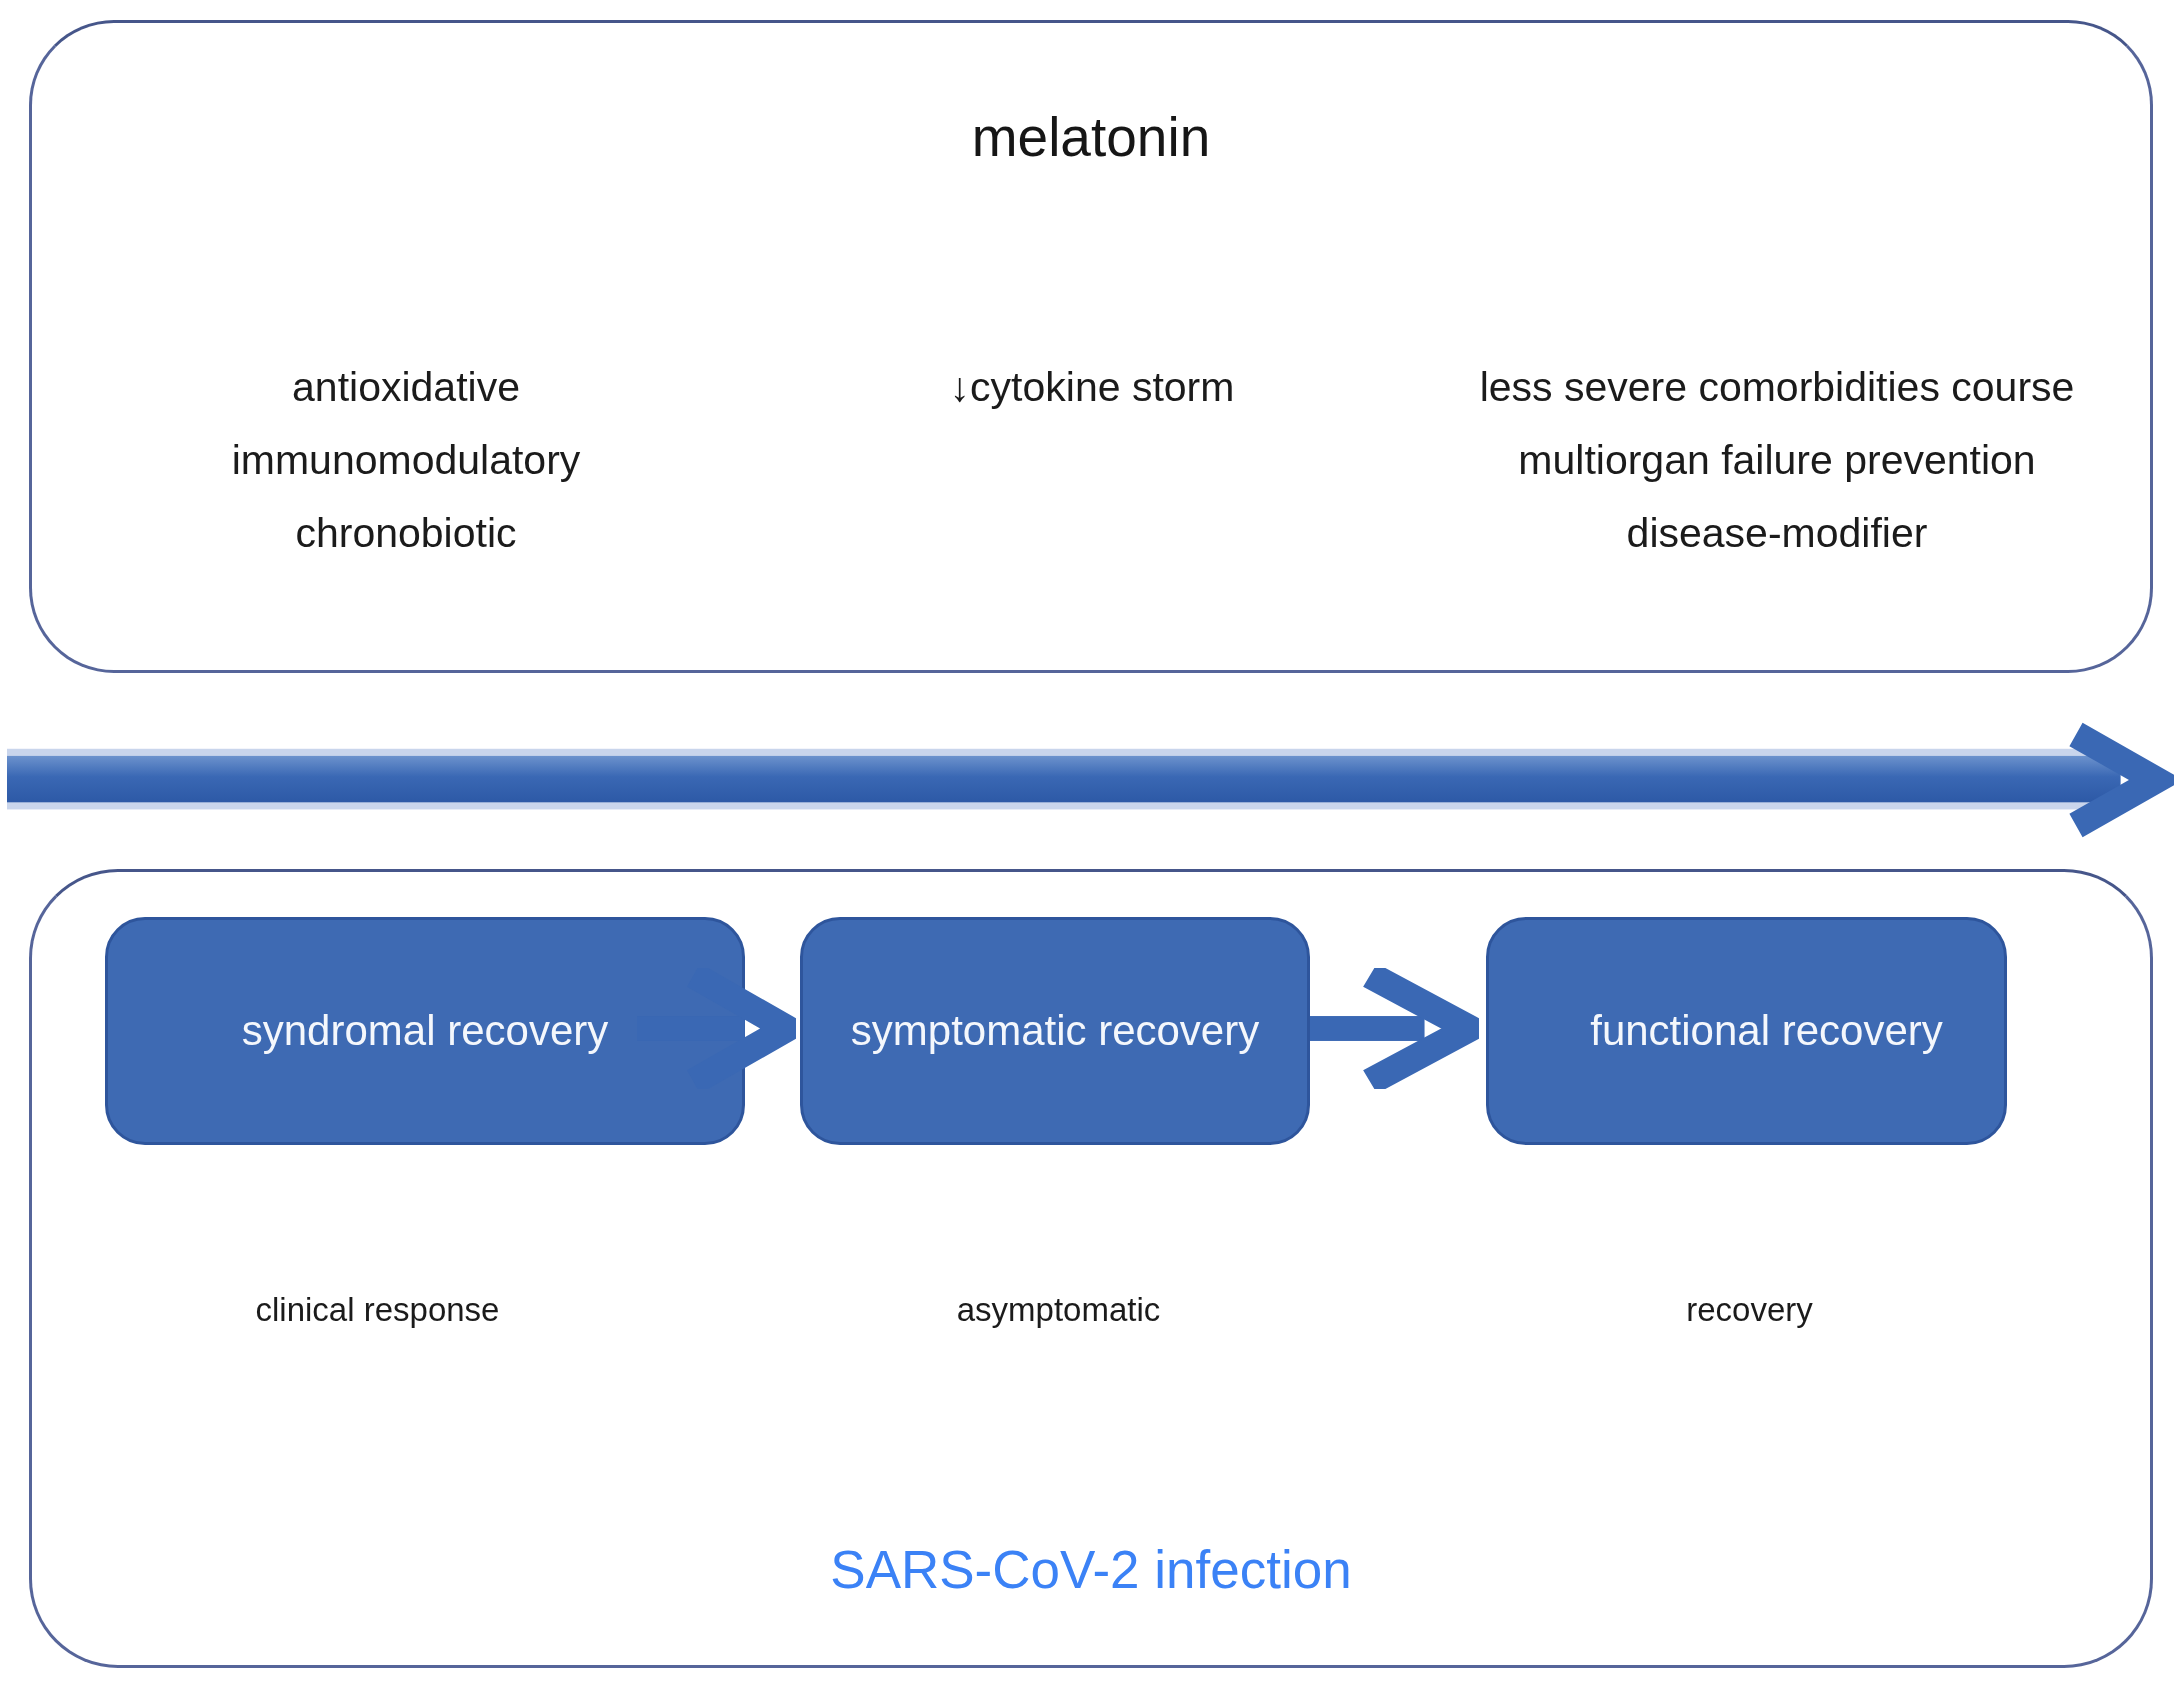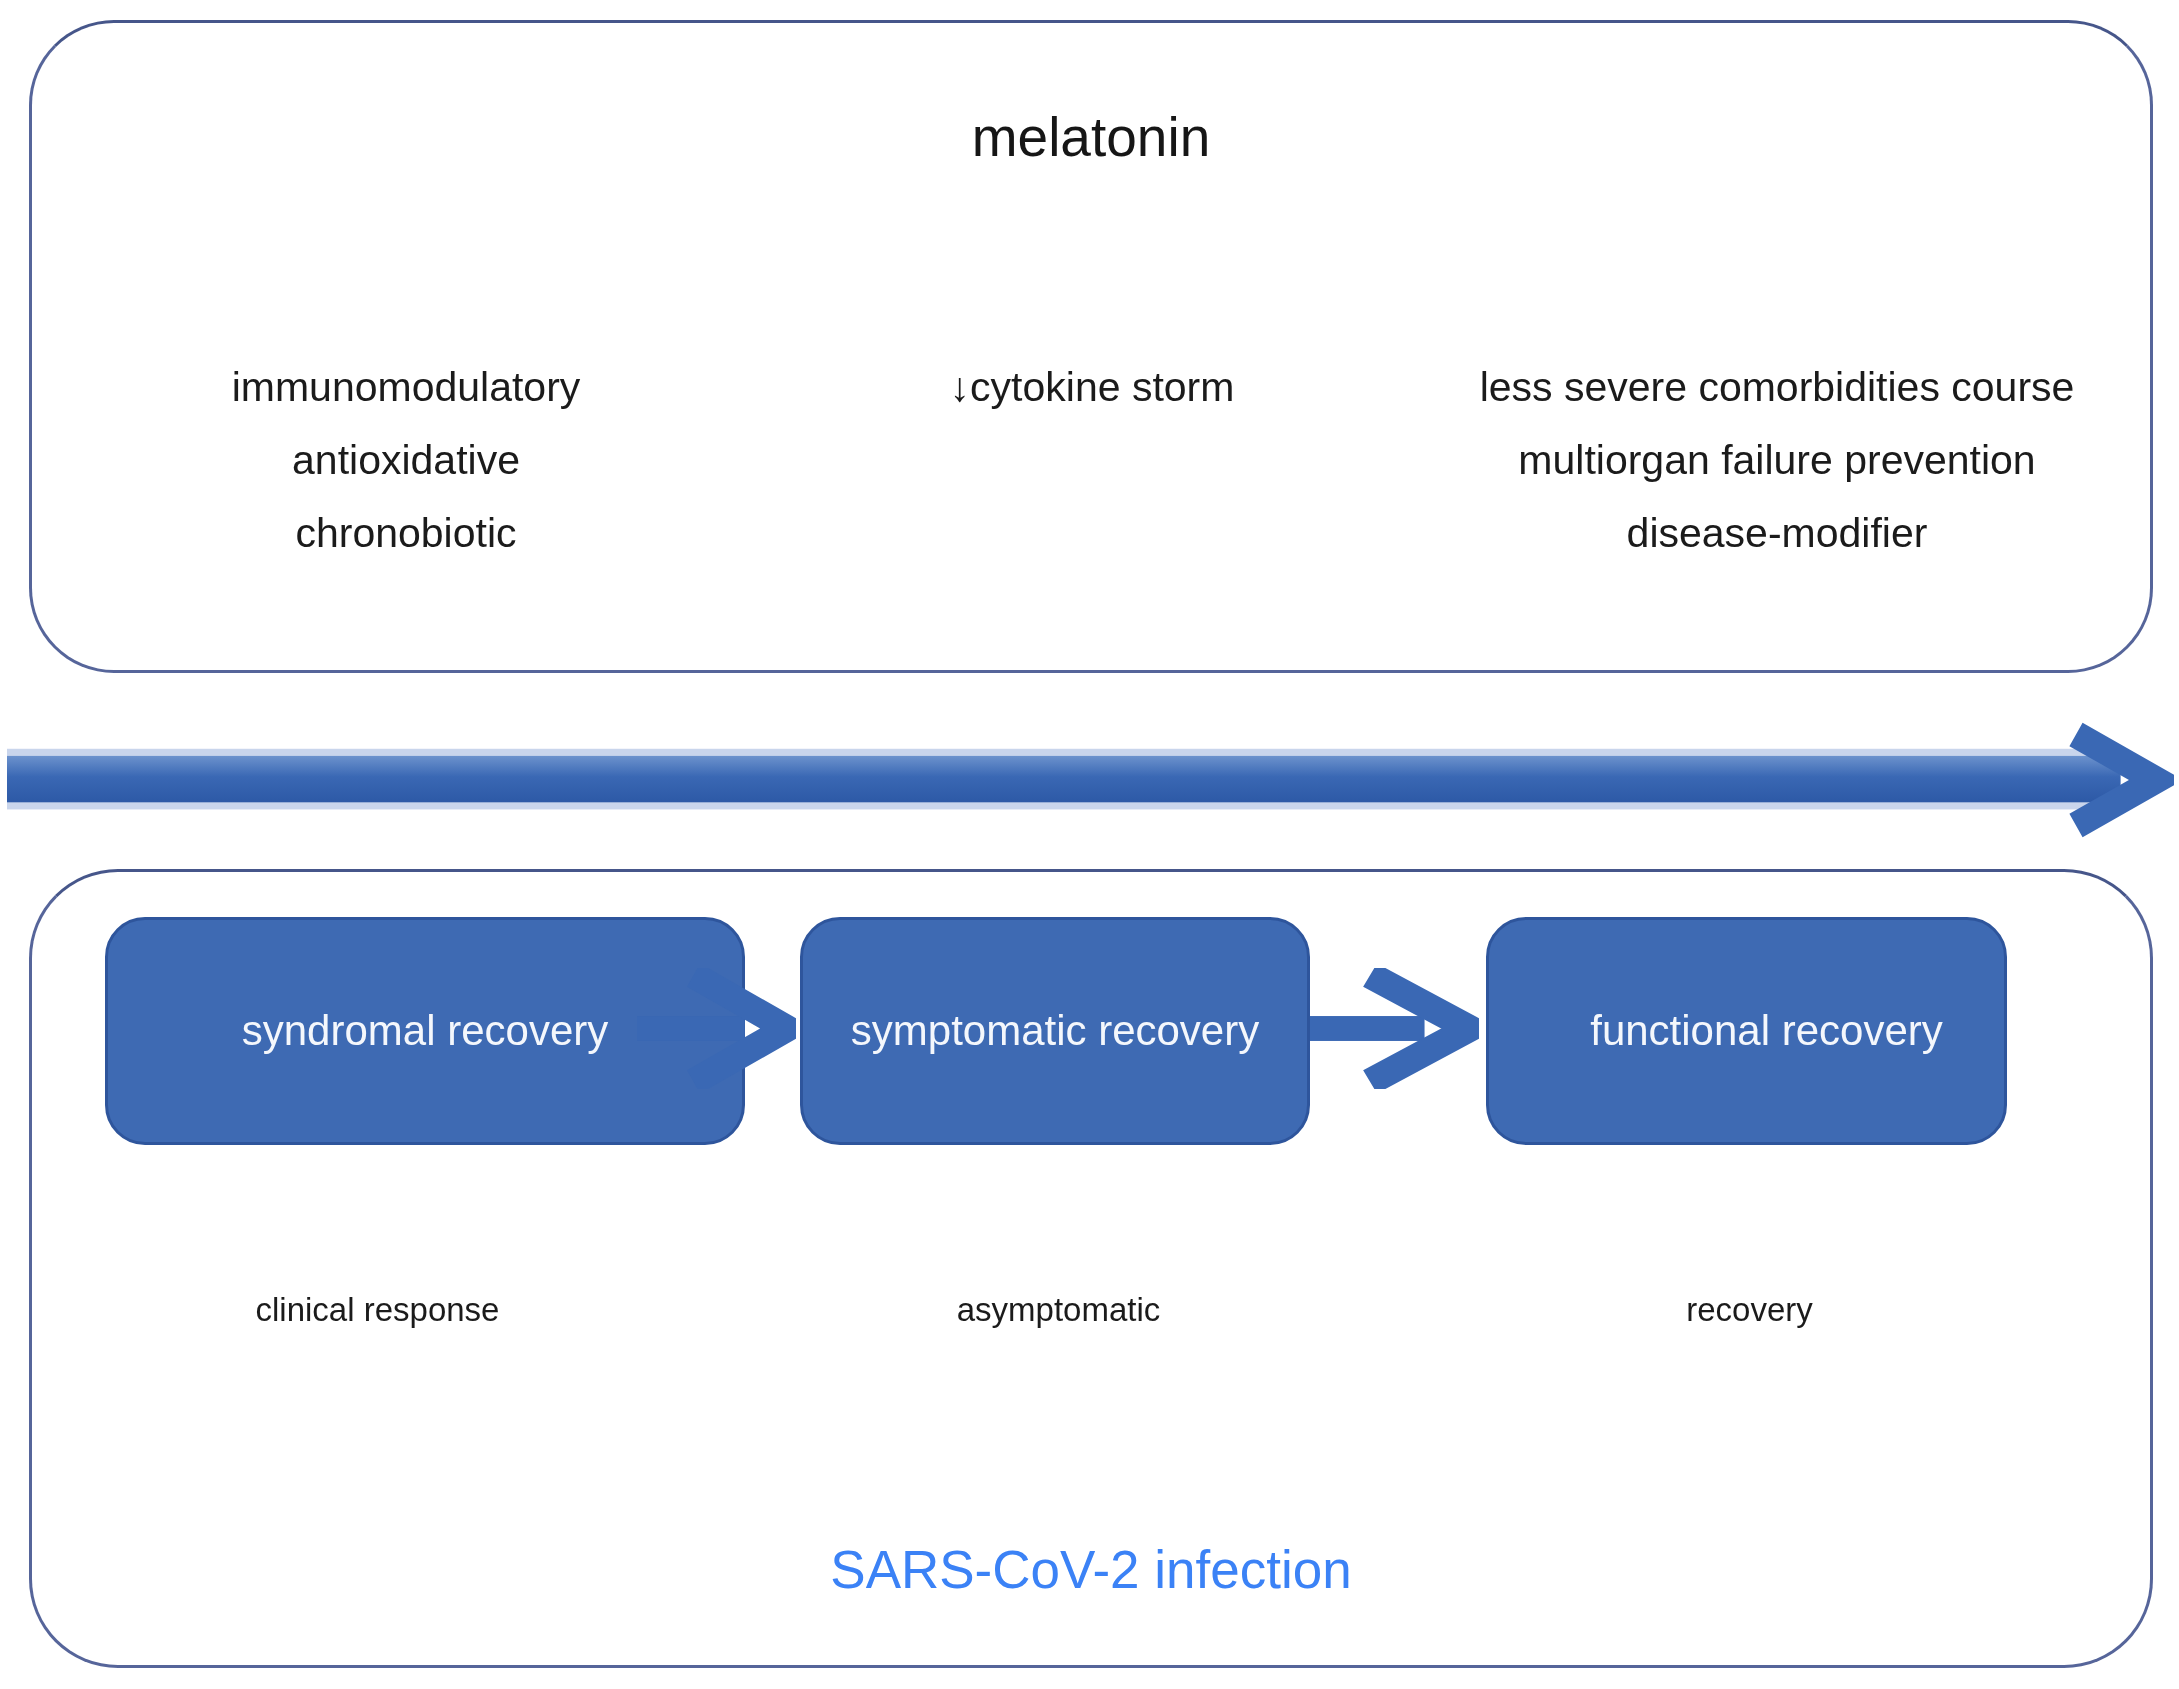--- a/index.html
+++ b/index.html
@@ -114,22 +114,22 @@
 </style>
 </head>
 <body>
 
 <div id="figure">
 
   <div id="top-panel" class="panel">
     <div id="melatonin-title">melatonin</div>
 
     <div id="effect-col-1" class="effect-col">
+      <div>antioxidative</div>
       <div>immunomodulatory</div>
-      <div>antioxidative</div>
       <div>chronobiotic</div>
     </div>
 
     <div id="effect-col-2" class="effect-col">
       <div>↓cytokine storm</div>
     </div>
 
     <div id="effect-col-3" class="effect-col">
       <div>less severe comorbidities course</div>
       <div>multiorgan failure prevention</div>

